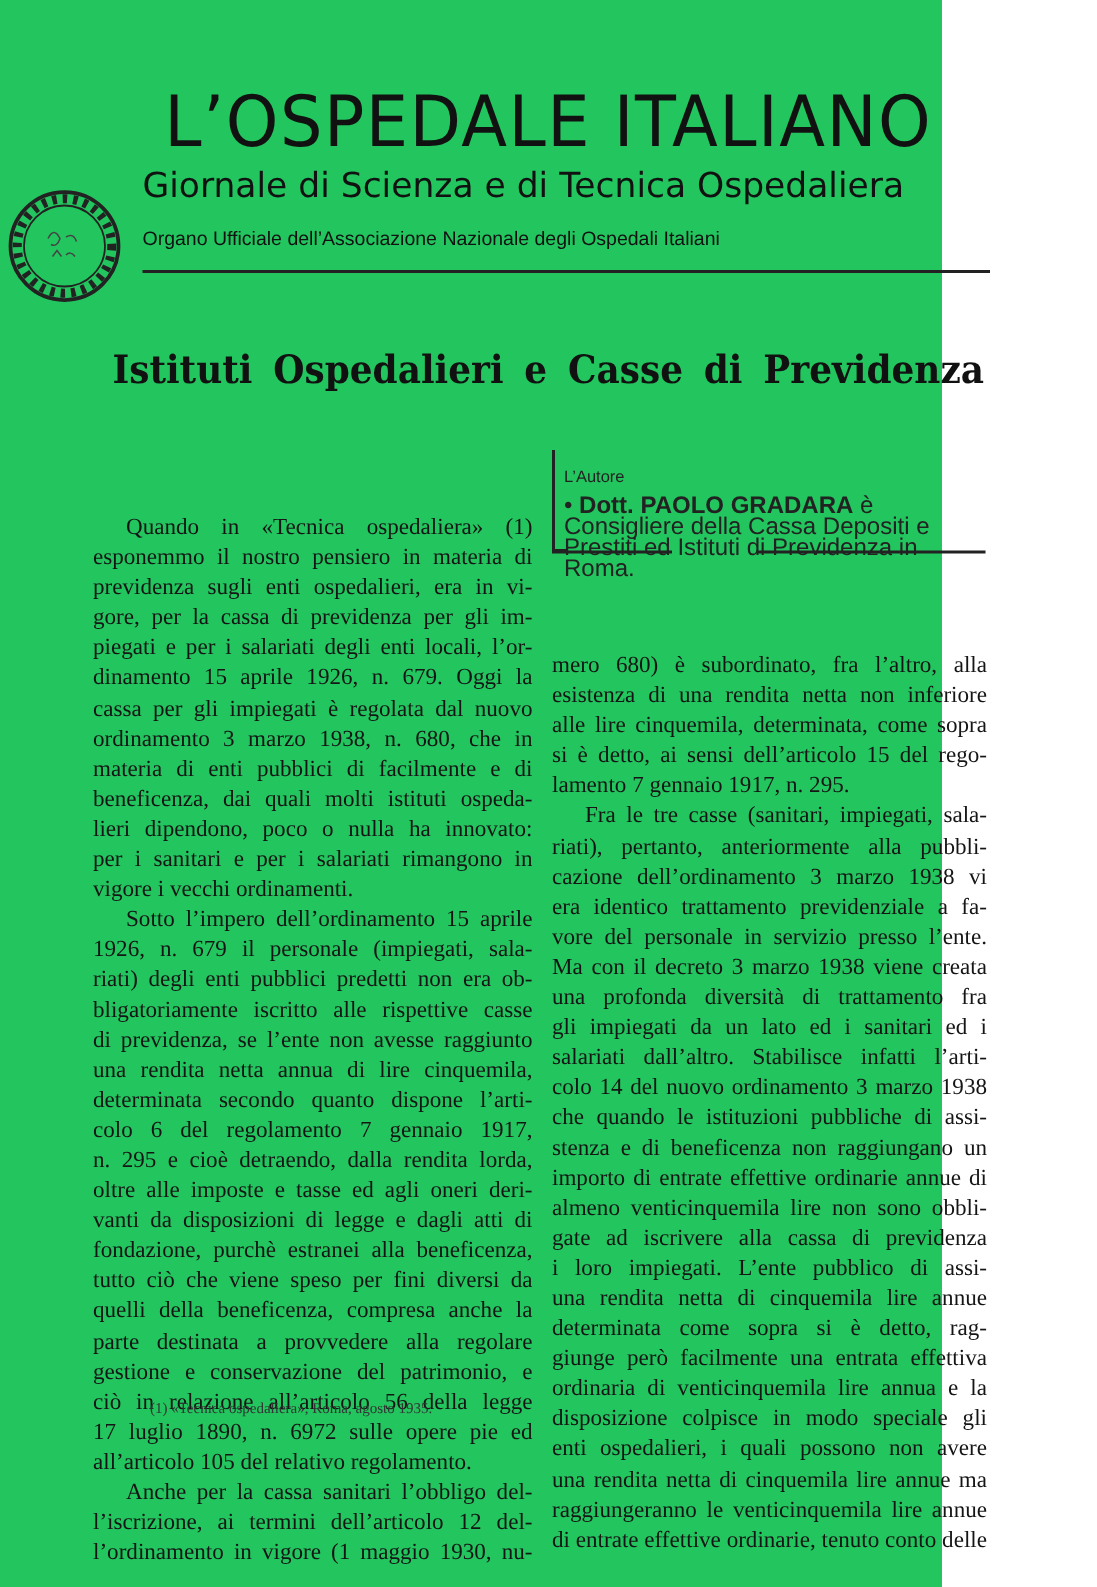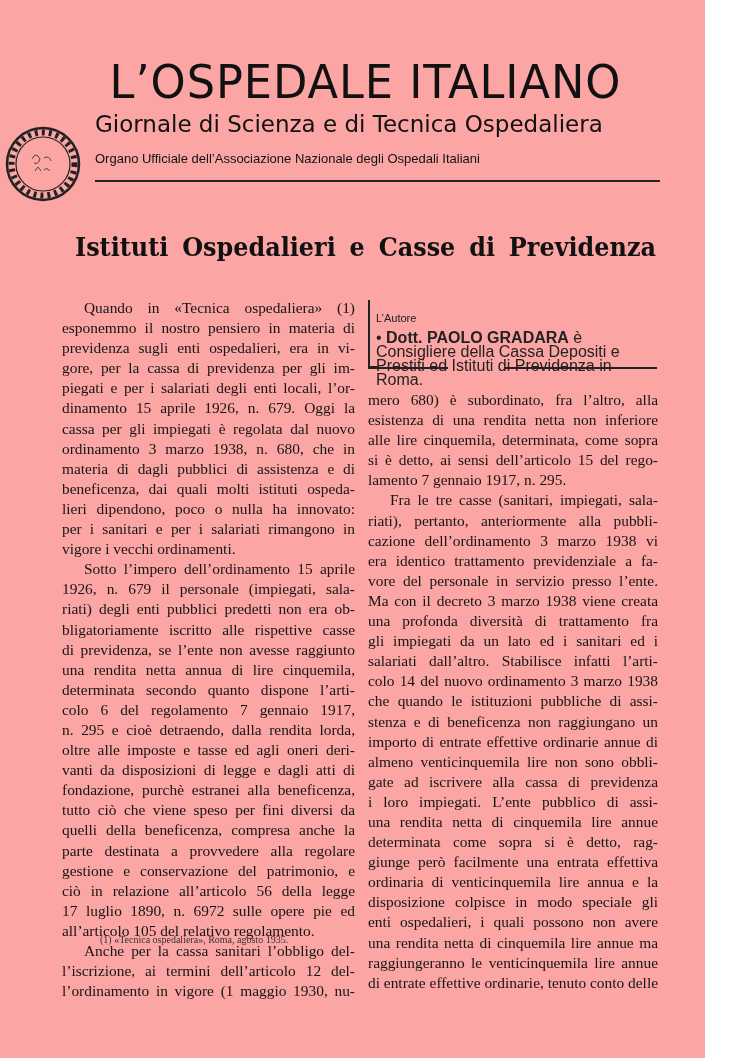--- a/index.html
+++ b/index.html
@@ -1,17 +1,17 @@
 <!DOCTYPE html>
 <html><head>
 <meta charset="utf-8">
 <style>
   html, body { margin: 0; padding: 0; background: #ffffff; }
   body { width: 731px; height: 1058px; position: relative; overflow: hidden; color: #111; }
-  .page { position: absolute; left: 0; top: 0; width: 705px; height: 1058px; background: #fca5a5; }
+  .page { position: absolute; left: 0; top: 0; width: 628px; height: 1058px; background: #22c55e; }
 
   .masthead-title {
     position: absolute; left: 0; width: 731px; top: 52px; text-align: center;
     font-family: "DejaVu Sans", sans-serif; font-size: 47px; letter-spacing: 1px;
     font-weight: normal; transform: scaleX(0.95); transform-origin: center;
     line-height: 60px; color: #111;
   }
   .masthead-sub1 {
     position: absolute; left: 95px; top: 110px;
     font-family: "DejaVu Sans", sans-serif; font-size: 23px; line-height: 28px; color: #111;
@@ -29,21 +29,21 @@
   }
 
   .article-title {
     position: absolute; left: 0; width: 731px; top: 232px; text-align: center;
     font-family: "DejaVu Serif", serif; font-size: 26px; font-weight: bold; word-spacing: 6px;
     color: #111; transform: scaleX(0.92); transform-origin: center;
   }
 
   .col {
     position: absolute; font-family: "Liberation Serif", serif; font-size: 15.4px;
-    line-height: 20.1px; text-align: justify; color: #151515;
+    line-height: 20.1px; text-align: justify; color: #151515; margin-top: 44px;
   }
   .col-left { left: 62px; top: 298px; width: 293px; }
   .col-right { left: 368px; top: 390px; width: 290px; }
   .col .line { display: block; text-align-last: justify; white-space: nowrap; overflow: hidden; }
 
   .author-box { position: absolute; left: 366px; top: 300px; width: 295px; height: 78px; }
   .author-vbar { position: absolute; left: 2px; top: 0; width: 0; height: 66px; border-left: 2px solid #222; }
   .author-hbar { position: absolute; left: 2px; top: 66px; width: 10px; border-top: 2px solid #222; }
   .author-label {
     position: absolute; left: 10px; top: 12px;
@@ -82,21 +82,21 @@
 
   <div class="col col-left" id="col-left">
       <span class="line" style="padding-left: 22px;">Quando in «Tecnica ospedaliera» (1)</span>
       <span class="line">esponemmo il nostro pensiero in materia di</span>
       <span class="line">previdenza sugli enti ospedalieri, era in vi-</span>
       <span class="line">gore, per la cassa di previdenza per gli im-</span>
       <span class="line">piegati e per i salariati degli enti locali, l’or-</span>
       <span class="line">dinamento 15 aprile 1926, n. 679. Oggi la</span>
       <span class="line">cassa per gli impiegati è regolata dal nuovo</span>
       <span class="line">ordinamento 3 marzo 1938, n. 680, che in</span>
-      <span class="line">materia di dagli pubblici di assistenza e di</span>
+      <span class="line">materia di enti pubblici di facilmente e di</span>
       <span class="line">beneficenza, dai quali molti istituti ospeda-</span>
       <span class="line">lieri dipendono, poco o nulla ha innovato:</span>
       <span class="line">per i sanitari e per i salariati rimangono in</span>
       <span class="line" style="text-align-last: left;">vigore i vecchi ordinamenti.</span>
       <span class="line" style="padding-left: 22px;">Sotto l’impero dell’ordinamento 15 aprile</span>
       <span class="line">1926, n. 679 il personale (impiegati, sala-</span>
       <span class="line">riati) degli enti pubblici predetti non era ob-</span>
       <span class="line">bligatoriamente iscritto alle rispettive casse</span>
       <span class="line">di previdenza, se l’ente non avesse raggiunto</span>
       <span class="line">una rendita netta annua di lire cinquemila,</span>

